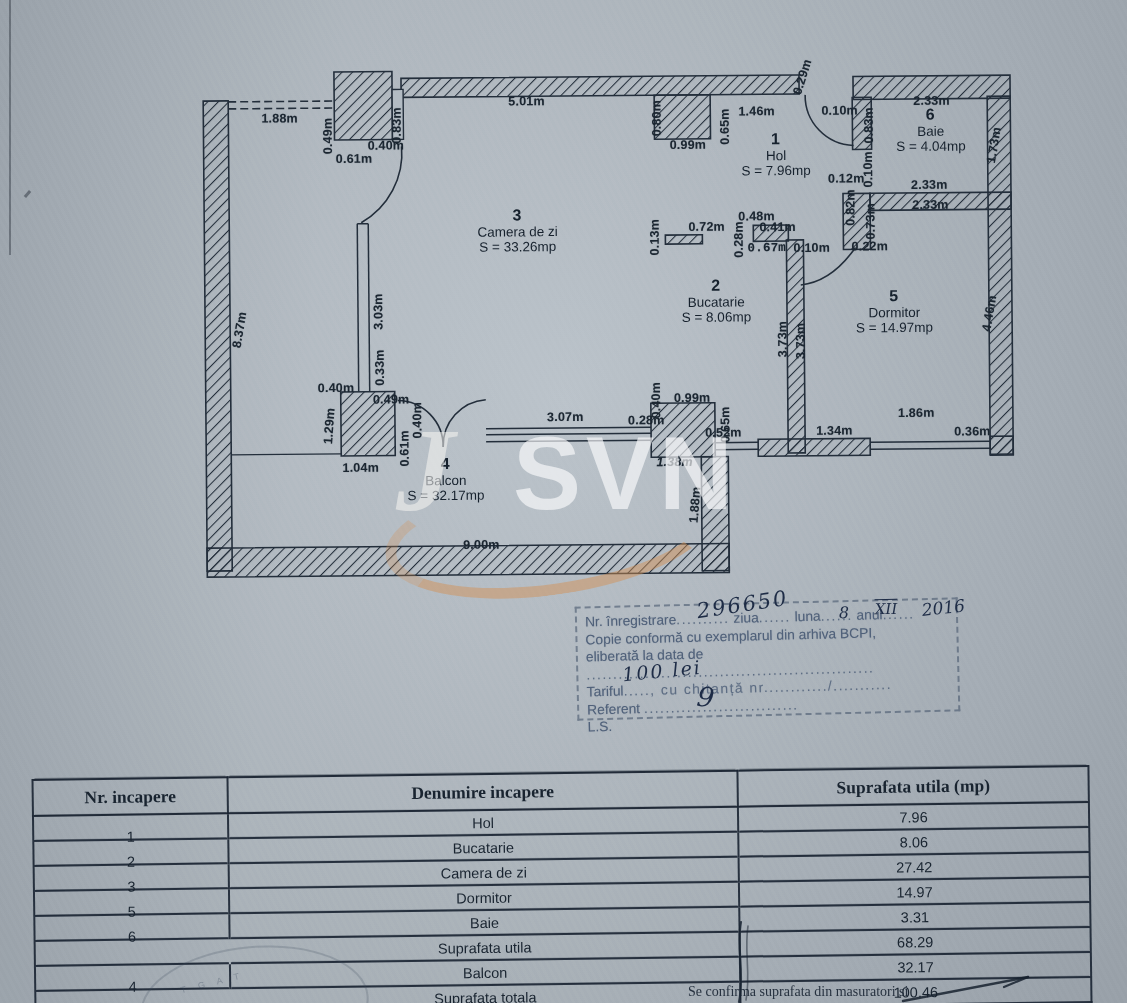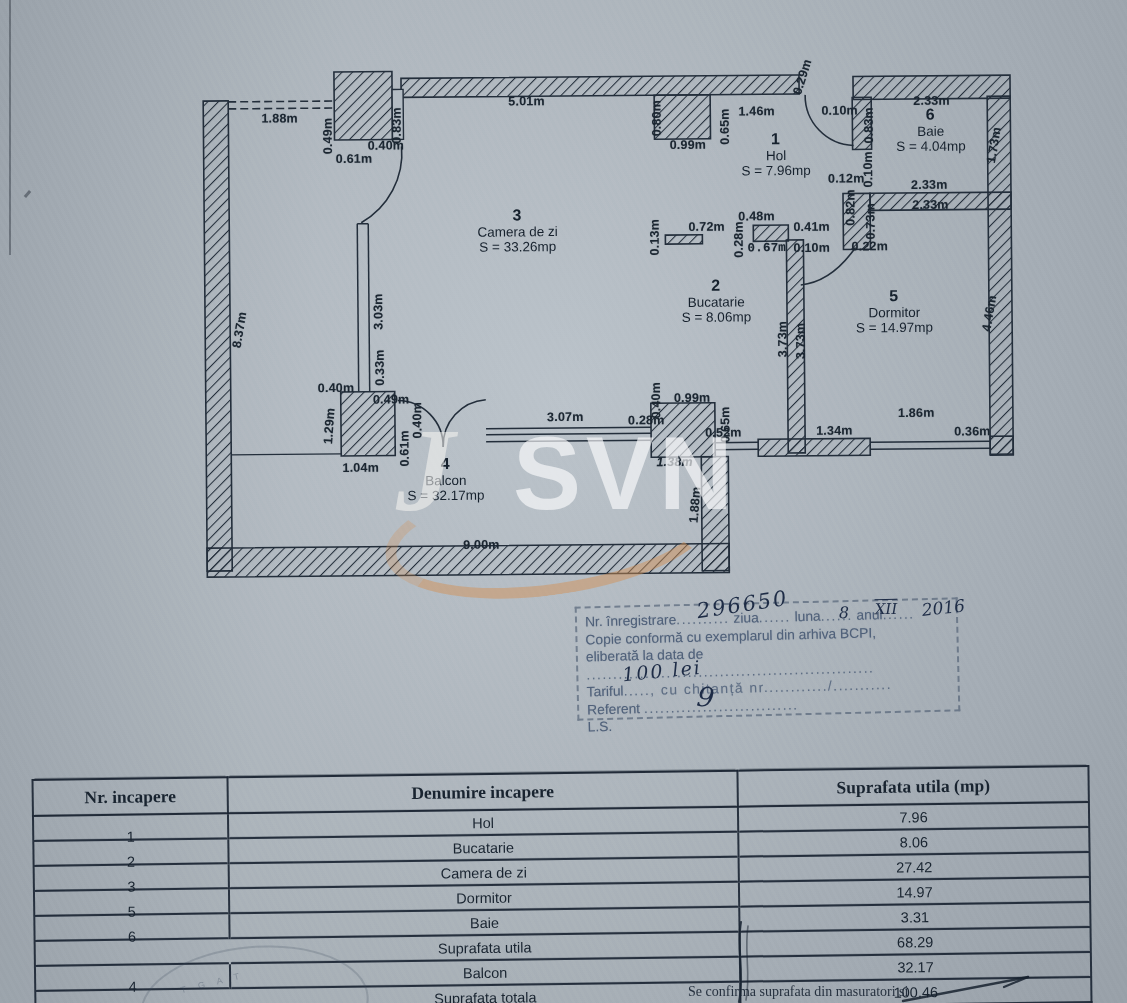--- a/index.html
+++ b/index.html
@@ -165,21 +165,21 @@
       <span class="dim" style="left: 849px; top: 181px;">0.12m</span>
       <span class="dim" style="left: 871px; top: 172px; transform: translate(-50%, -50%) rotate(-90deg);">0.10m</span>
       <span class="dim" style="left: 853px; top: 210px; transform: translate(-50%, -50%) rotate(-90deg);">0.82m</span>
       <span class="dim" style="left: 873px; top: 224px; transform: translate(-50%, -50%) rotate(-90deg);">0.73m</span>
       <span class="dim" style="left: 872px; top: 249px;">0.22m</span>
       <span class="dim" style="left: 932px; top: 188px;">2.33m</span>
       <span class="dim" style="left: 933px; top: 208px;">2.33m</span>
       <span class="dim" style="left: 657px; top: 238px; transform: translate(-50%, -50%) rotate(-90deg);">0.13m</span>
       <span class="dim" style="left: 709px; top: 228px; text-align: center;">0.72m</span>
       <span class="dim" style="left: 759px; top: 218px;">0.48m</span>
-      <span class="dim" style="left: 814px; top: 229px;">0.41m</span>
+      <span class="dim" style="left: 780px; top: 229px;">0.41m</span>
       <span class="dim" style="left: 741px; top: 241px; transform: translate(-50%, -50%) rotate(-90deg);">0.28m</span>
       <span class="dim" style="left: 769px; top: 250px; font-family: Liberation Mono, monospace;">0.67m</span>
       <span class="dim" style="left: 814px; top: 250px;">0.10m</span>
       <span class="dim" style="left: 784px; top: 341px; transform: translate(-50%, -50%) rotate(-90deg);">3.73m</span>
       <span class="dim" style="left: 802px; top: 343px; transform: translate(-50%, -50%) rotate(-90deg);">3.73m</span>
       <span class="dim" style="left: 991px; top: 317px; transform: translate(-50%, -50%) rotate(-80deg);">4.46m</span>
       <span class="dim" style="left: 241px; top: 327px; transform: translate(-50%, -50%) rotate(-80deg);">8.37m</span>
       <span class="dim" style="left: 380px; top: 310px; transform: translate(-50%, -50%) rotate(-90deg);">3.03m</span>
       <span class="dim" style="left: 381px; top: 366px; transform: translate(-50%, -50%) rotate(-90deg);">0.33m</span>
       <span class="dim" style="left: 337px; top: 386px;">0.40m</span>

